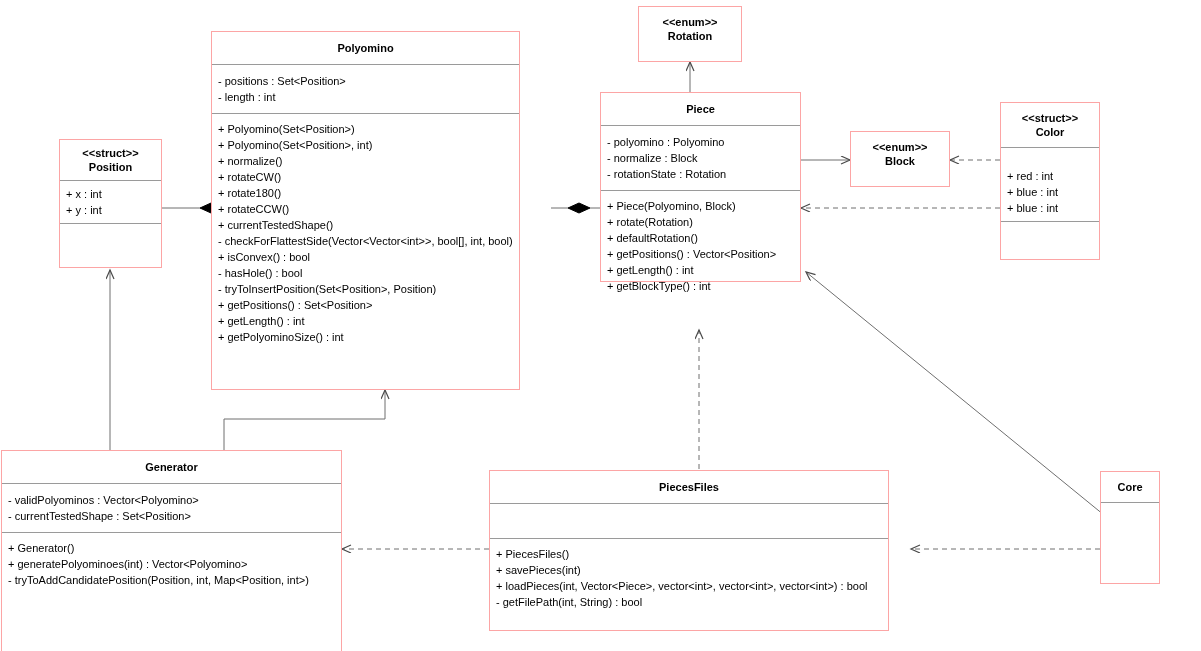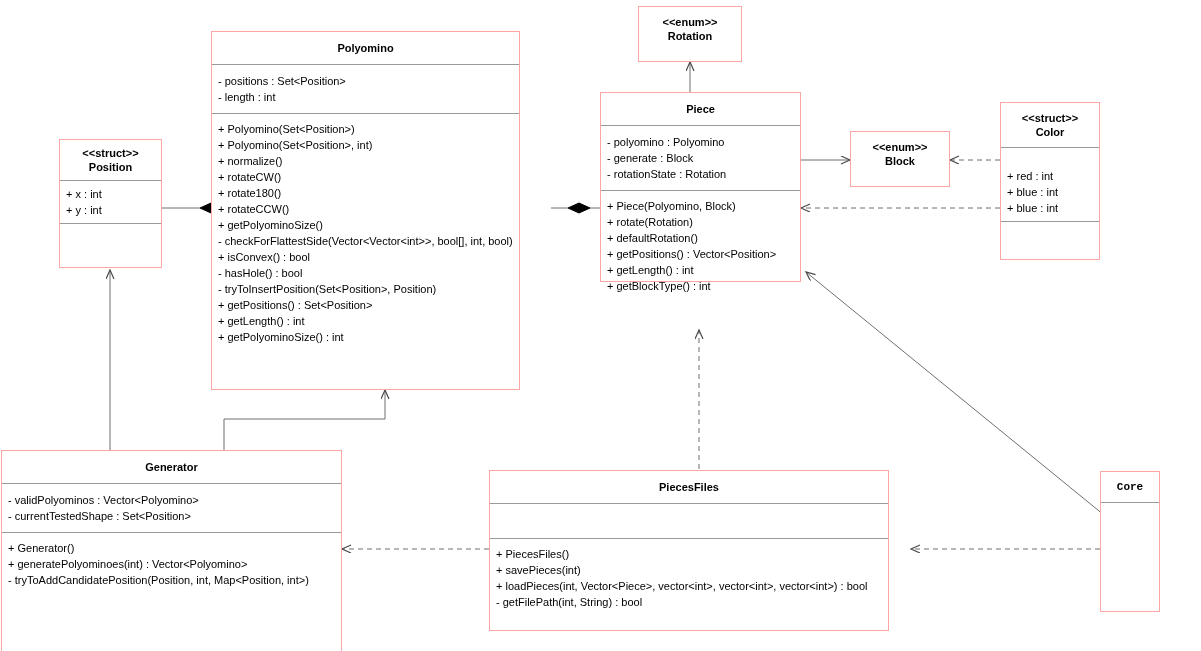--- a/index.html
+++ b/index.html
@@ -170,21 +170,21 @@
       <div class="row">- length : int</div>
     </div>
     <div class="uml-sep"></div>
     <div class="uml-compartment" style="padding-top:7px;">
       <div class="row">+ Polyomino(Set&lt;Position&gt;)</div>
       <div class="row">+ Polyomino(Set&lt;Position&gt;, int)</div>
       <div class="row">+ normalize()</div>
       <div class="row">+ rotateCW()</div>
       <div class="row">+ rotate180()</div>
       <div class="row">+ rotateCCW()</div>
-      <div class="row">+ getPolyominoSize()</div>
+      <div class="row">+ currentTestedShape()</div>
       <div class="row">- checkForFlattestSide(Vector&lt;Vector&lt;int&gt;&gt;, bool[], int, bool)</div>
       <div class="row">+ isConvex() : bool</div>
       <div class="row">- hasHole() : bool</div>
       <div class="row">- tryToInsertPosition(Set&lt;Position&gt;, Position)</div>
       <div class="row">+ getPositions() : Set&lt;Position&gt;</div>
       <div class="row">+ getLength() : int</div>
       <div class="row">+ getPolyominoSize() : int</div>
     </div>
   </div>
 
@@ -195,21 +195,21 @@
     </div>
   </div>
 
   <div class="uml-class" style="left:600px; top:92px; width:201px; height:190px;">
     <div class="uml-title" style="padding:9px 4px;">
       <span>Piece</span>
     </div>
     <div class="uml-sep"></div>
     <div class="uml-compartment" style="padding-top:8px; padding-bottom:8px;">
       <div class="row">- polyomino : Polyomino</div>
-      <div class="row">- generate : Block</div>
+      <div class="row">- normalize : Block</div>
       <div class="row">- rotationState : Rotation</div>
     </div>
     <div class="uml-sep"></div>
     <div class="uml-compartment" style="padding-top:7px;">
       <div class="row">+ Piece(Polyomino, Block)</div>
       <div class="row">+ rotate(Rotation)</div>
       <div class="row">+ defaultRotation()</div>
       <div class="row">+ getPositions() : Vector&lt;Position&gt;</div>
       <div class="row">+ getLength() : int</div>
       <div class="row">+ getBlockType() : int</div>
@@ -263,21 +263,21 @@
     <div class="uml-compartment empty-compartment" style="height:24px;"></div>
     <div class="uml-sep"></div>
     <div class="uml-compartment" style="padding-top:7px;">
       <div class="row">+ PiecesFiles()</div>
       <div class="row">+ savePieces(int)</div>
       <div class="row">+ loadPieces(int, Vector&lt;Piece&gt;, vector&lt;int&gt;, vector&lt;int&gt;, vector&lt;int&gt;) : bool</div>
       <div class="row">- getFilePath(int, String) : bool</div>
     </div>
   </div>
 
-  <div class="uml-class" style="left:1100px; top:471px; width:60px; height:141px;font-family:Liberation Mono, monospace;">
+  <div class="uml-class" style="left:1100px; top:471px; width:60px; height:113px;">
     <div class="uml-title" style="padding:8px 4px;">
       <span>Core</span>
     </div>
     <div class="uml-sep"></div>
     <div class="uml-compartment empty-compartment" style="height:70px;"></div>
   </div>
 
 </div>
 
 </body></html>

